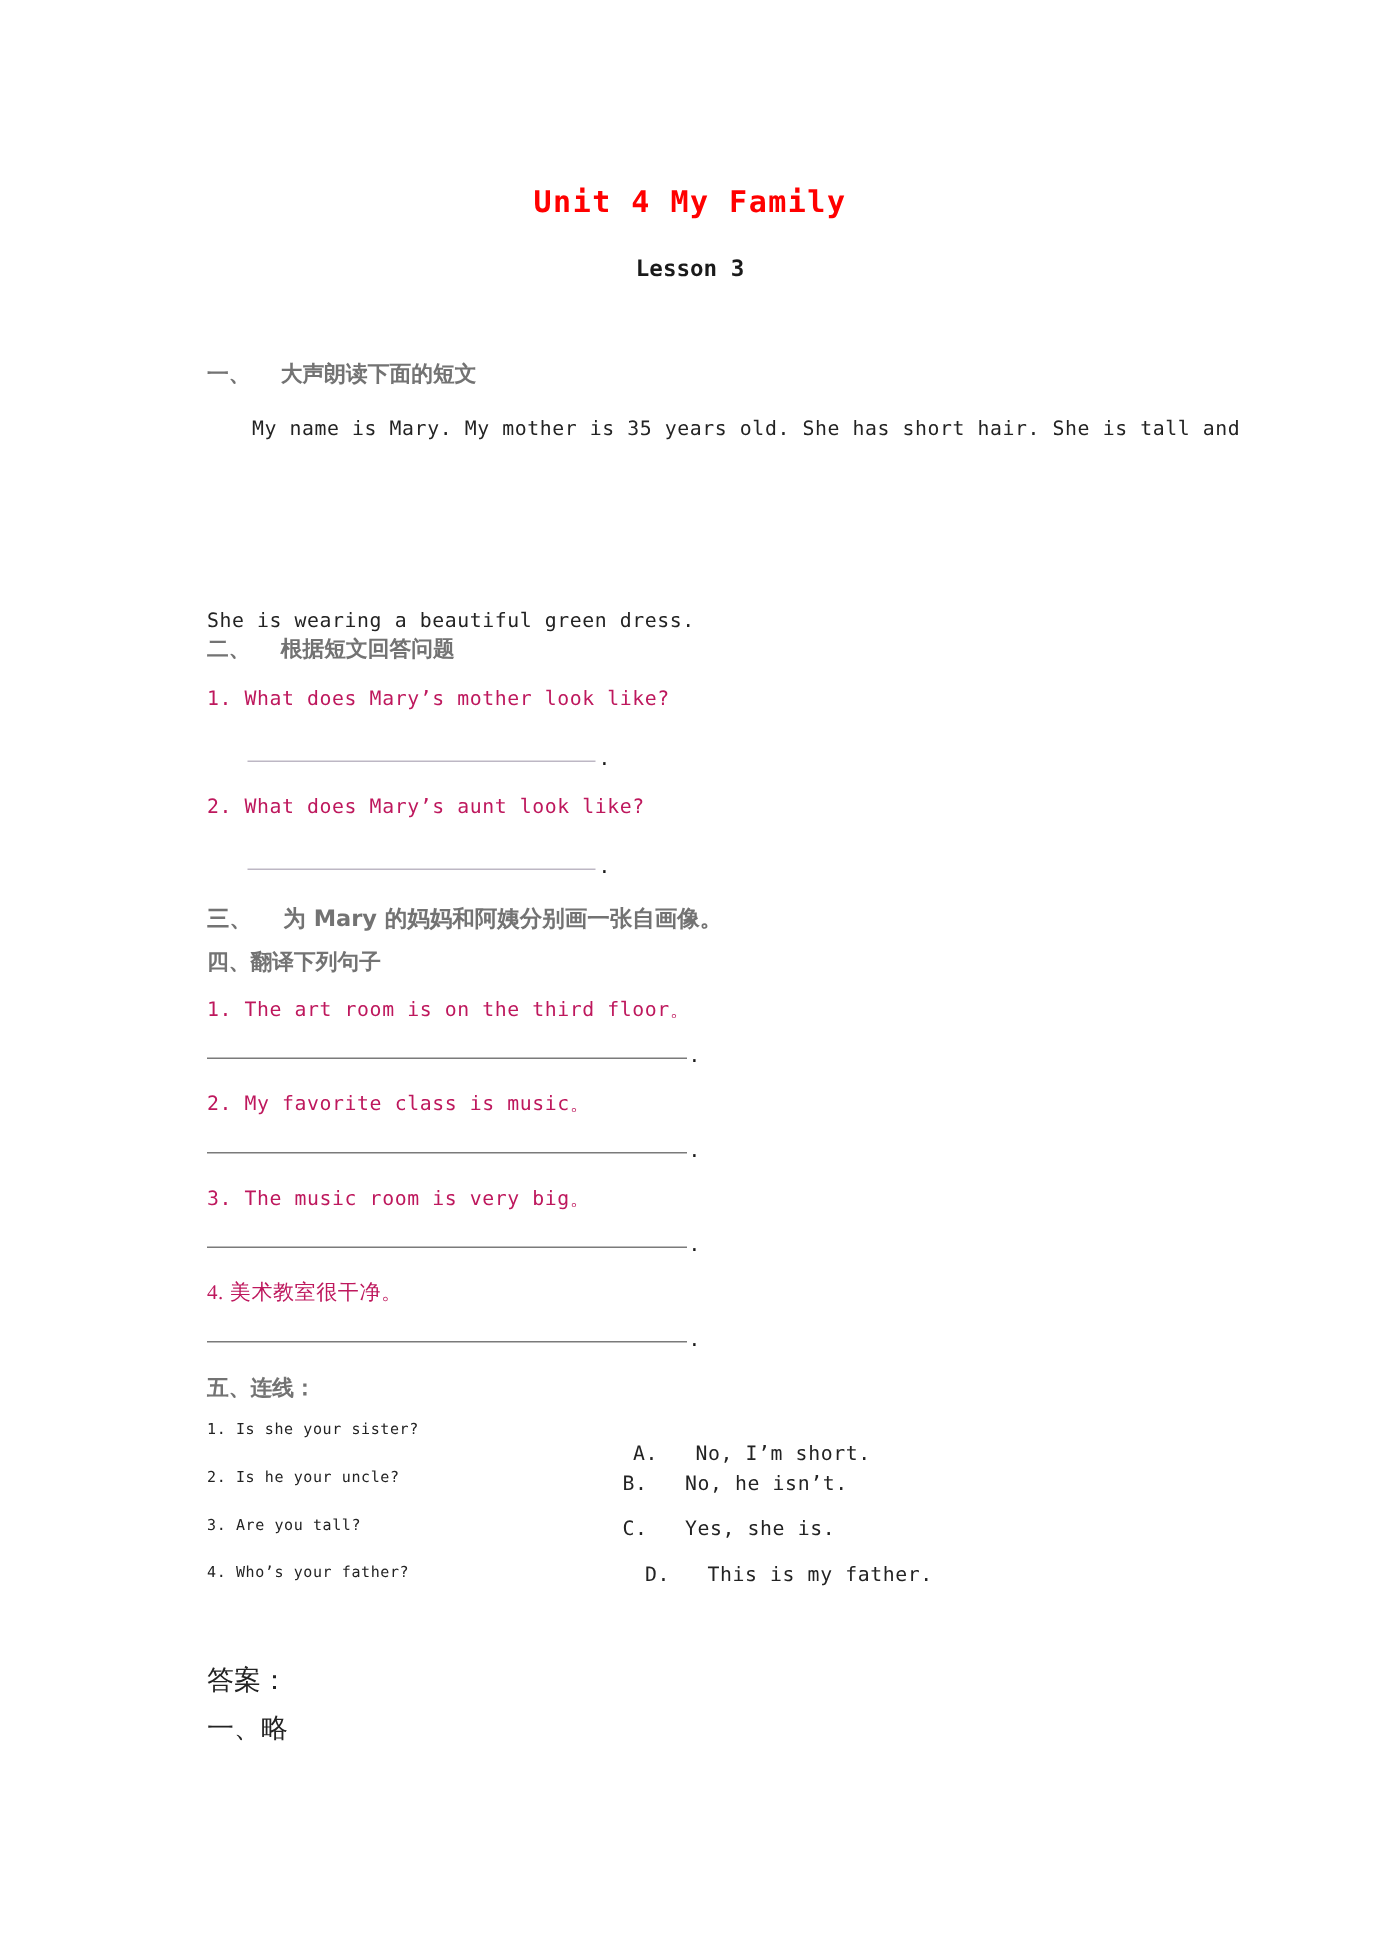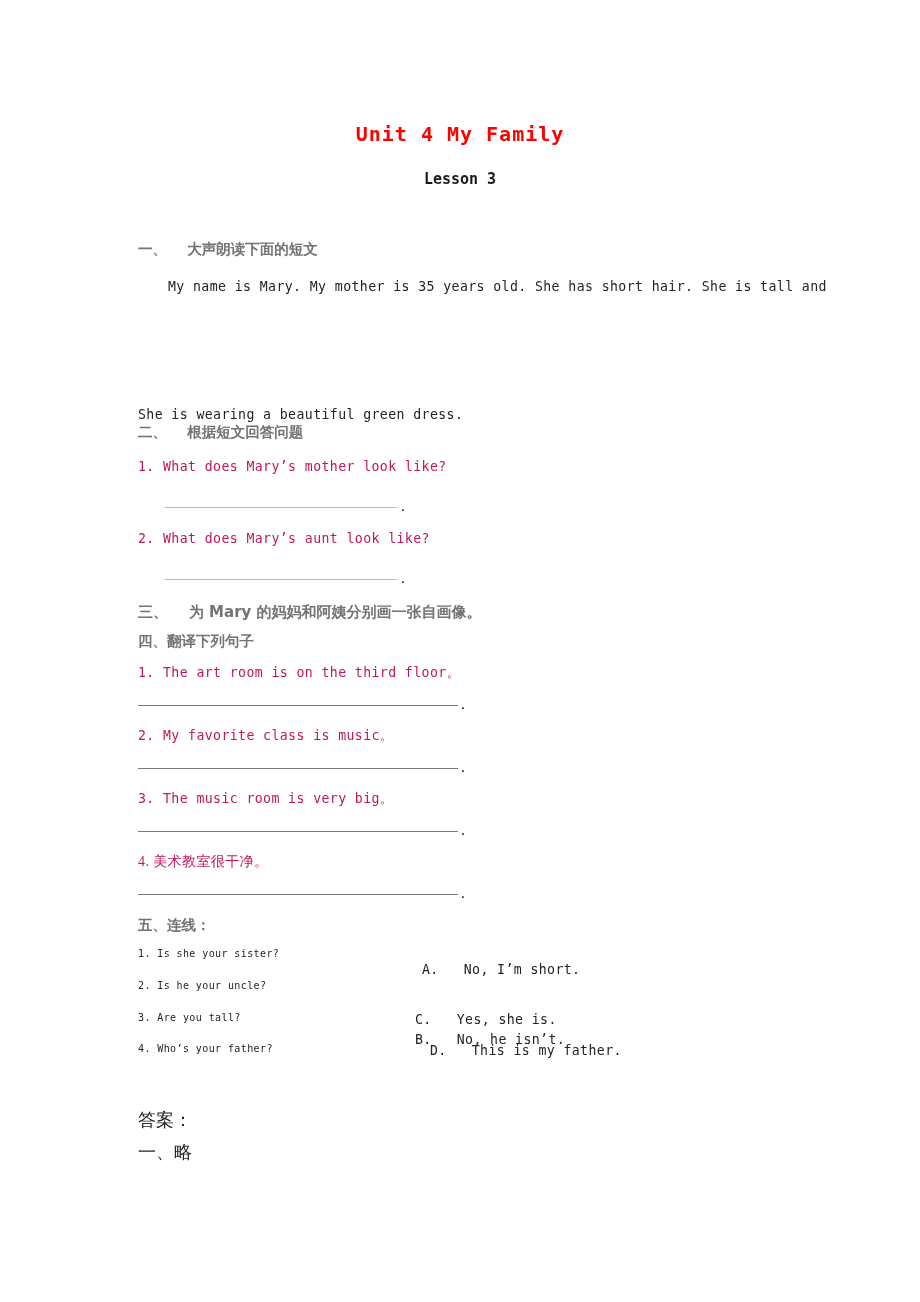--- a/index.html
+++ b/index.html
@@ -200,21 +200,21 @@
   </div>
 
   <div class="sec-head" style="top:916px;">五、连线：</div>
 
   <div class="match-left" style="top:948px;">1. Is she your sister?</div>
   <div class="match-left" style="top:980px;">2. Is he your uncle?</div>
   <div class="match-left" style="top:1012px;">3. Are you tall?</div>
   <div class="match-left" style="top:1043px;">4. Who’s your father?</div>
 
   <div class="match-right" style="left:422px; top:948px;margin-top:14px;">A.   No, I’m short.</div>
-  <div class="match-right" style="left:415px; top:1032px;">B.   No, he isn’t.</div>
+  <div class="match-right" style="left:415px; top:982px;">B.   No, he isn’t.</div>
   <div class="match-right" style="left:415px; top:1012px;">C.   Yes, she is.</div>
   <div class="match-right" style="left:430px; top:1043px;">D.   This is my father.</div>
 
   <div class="ans" style="top:1108px;">答案：</div>
 
   <div class="ans" style="top:1140px;">一、略</div>
 
 </div>
 
 </body></html>

